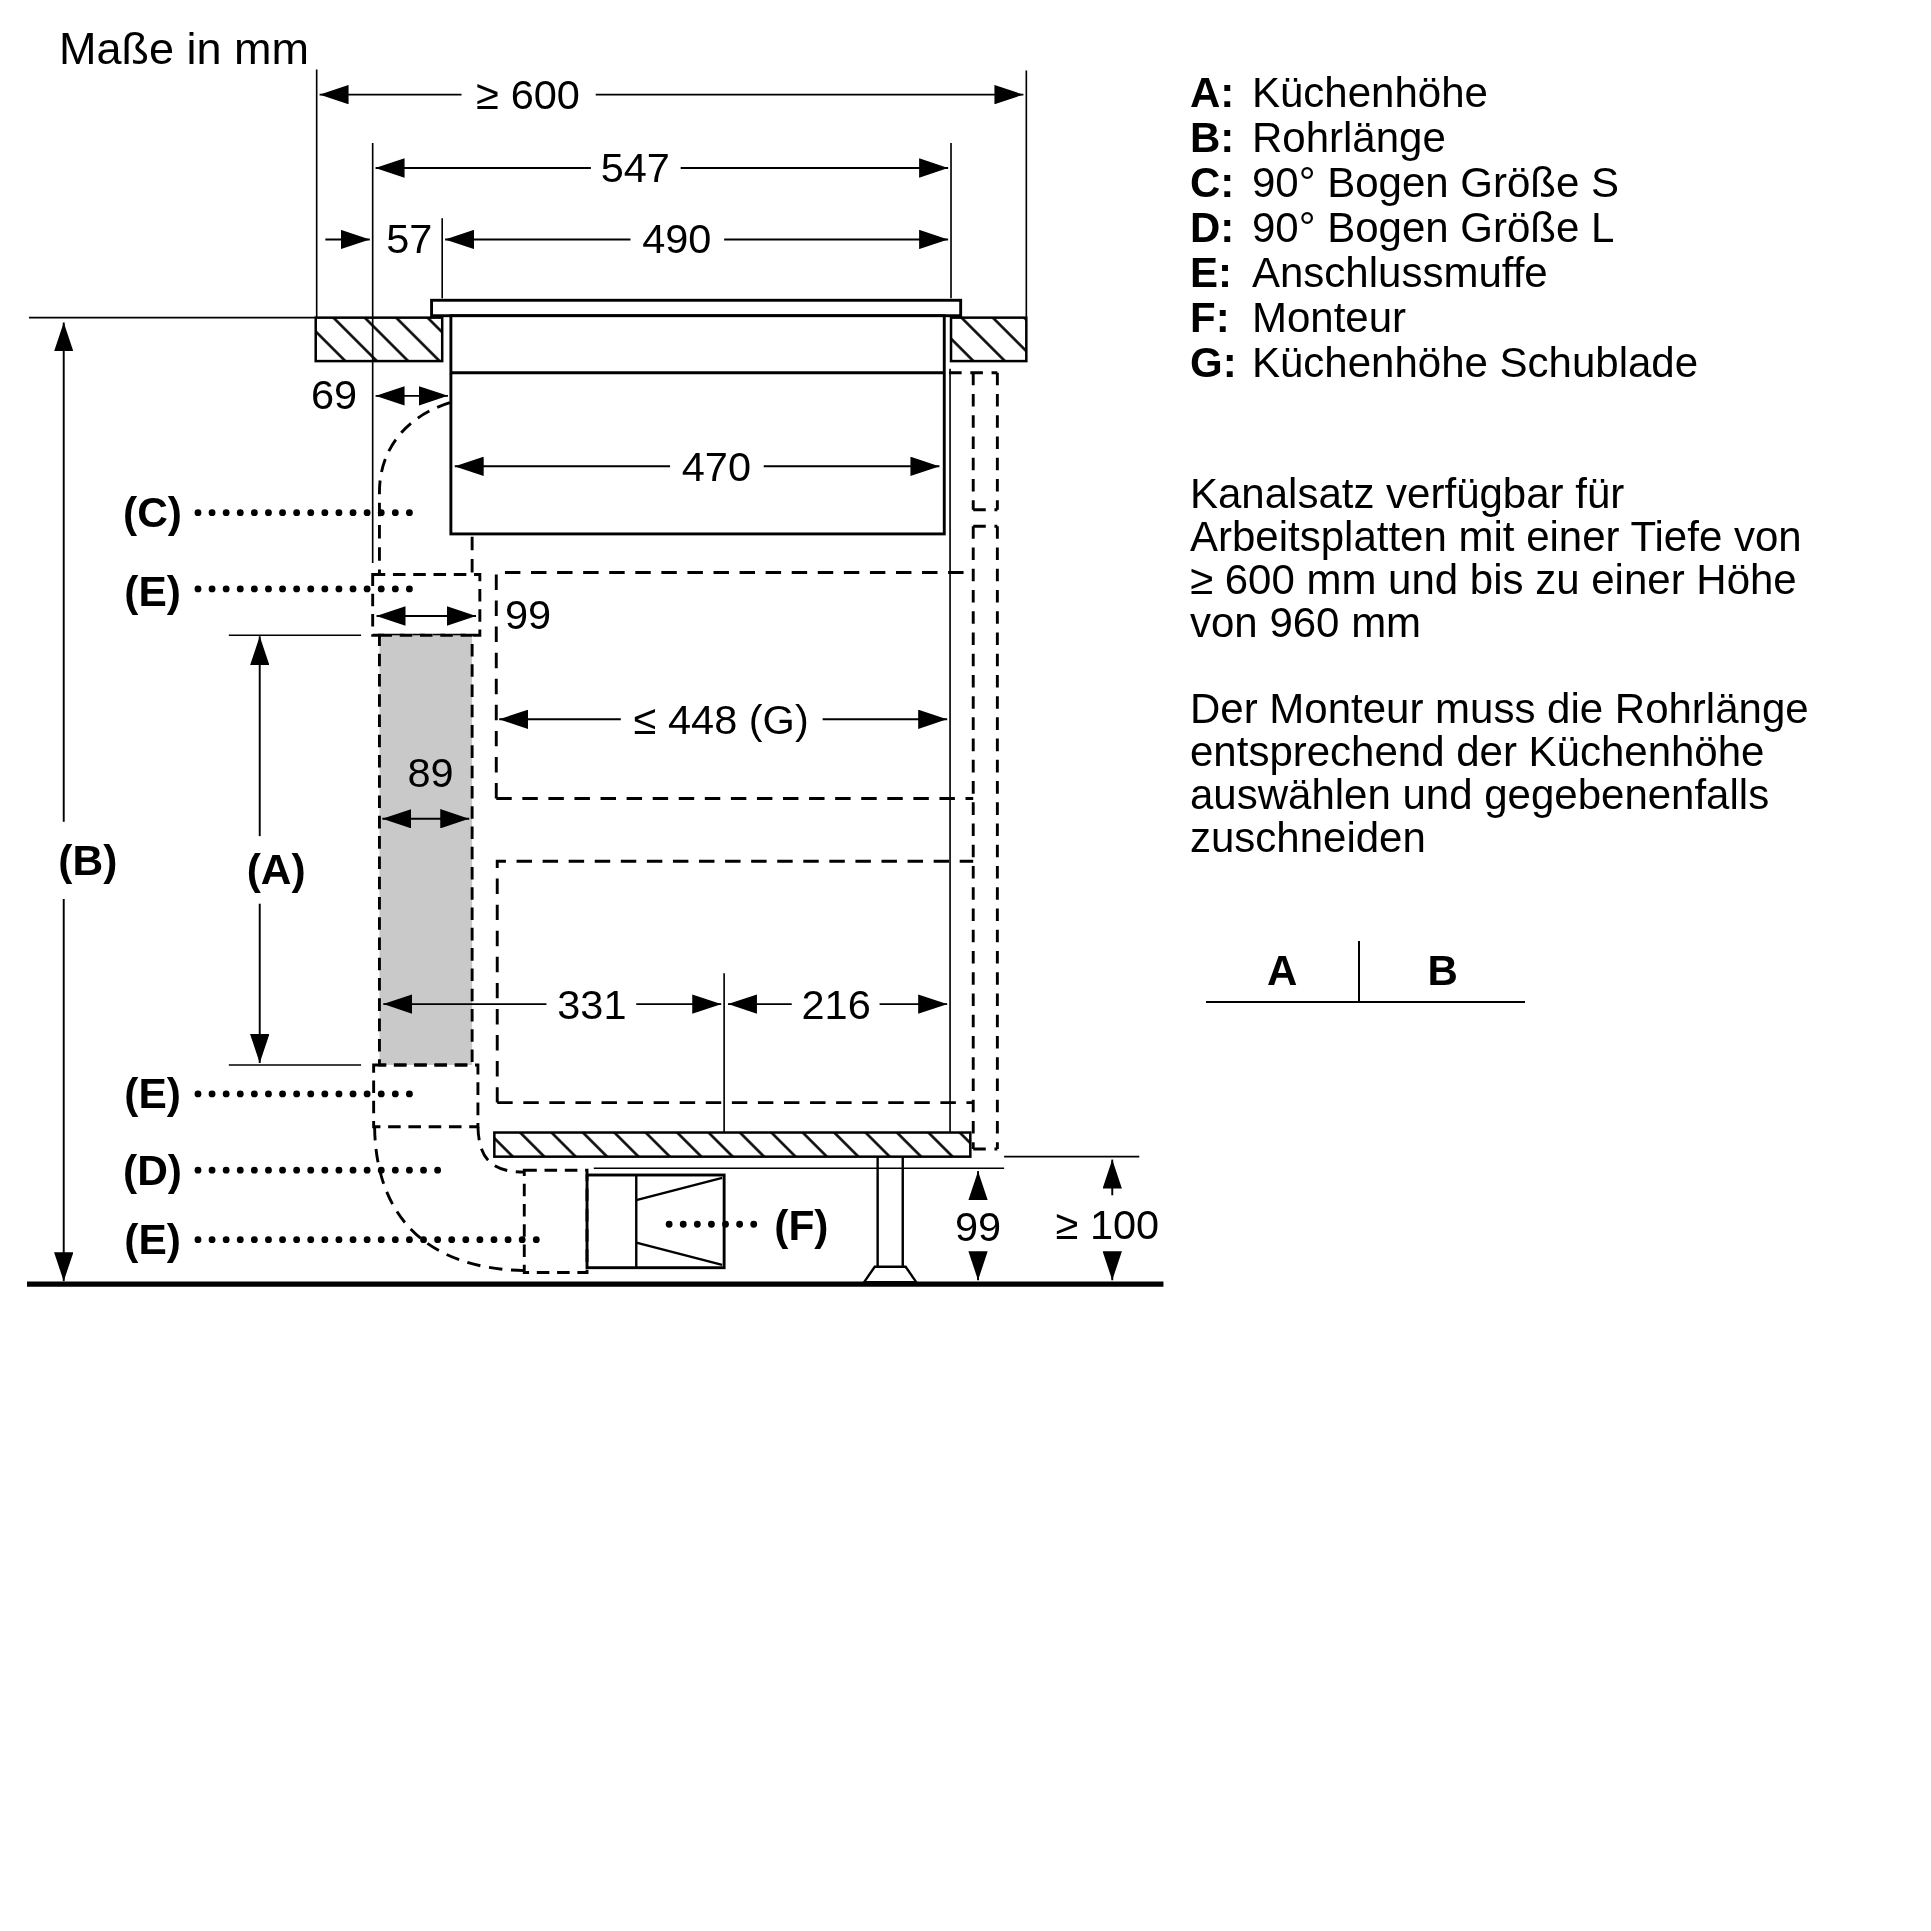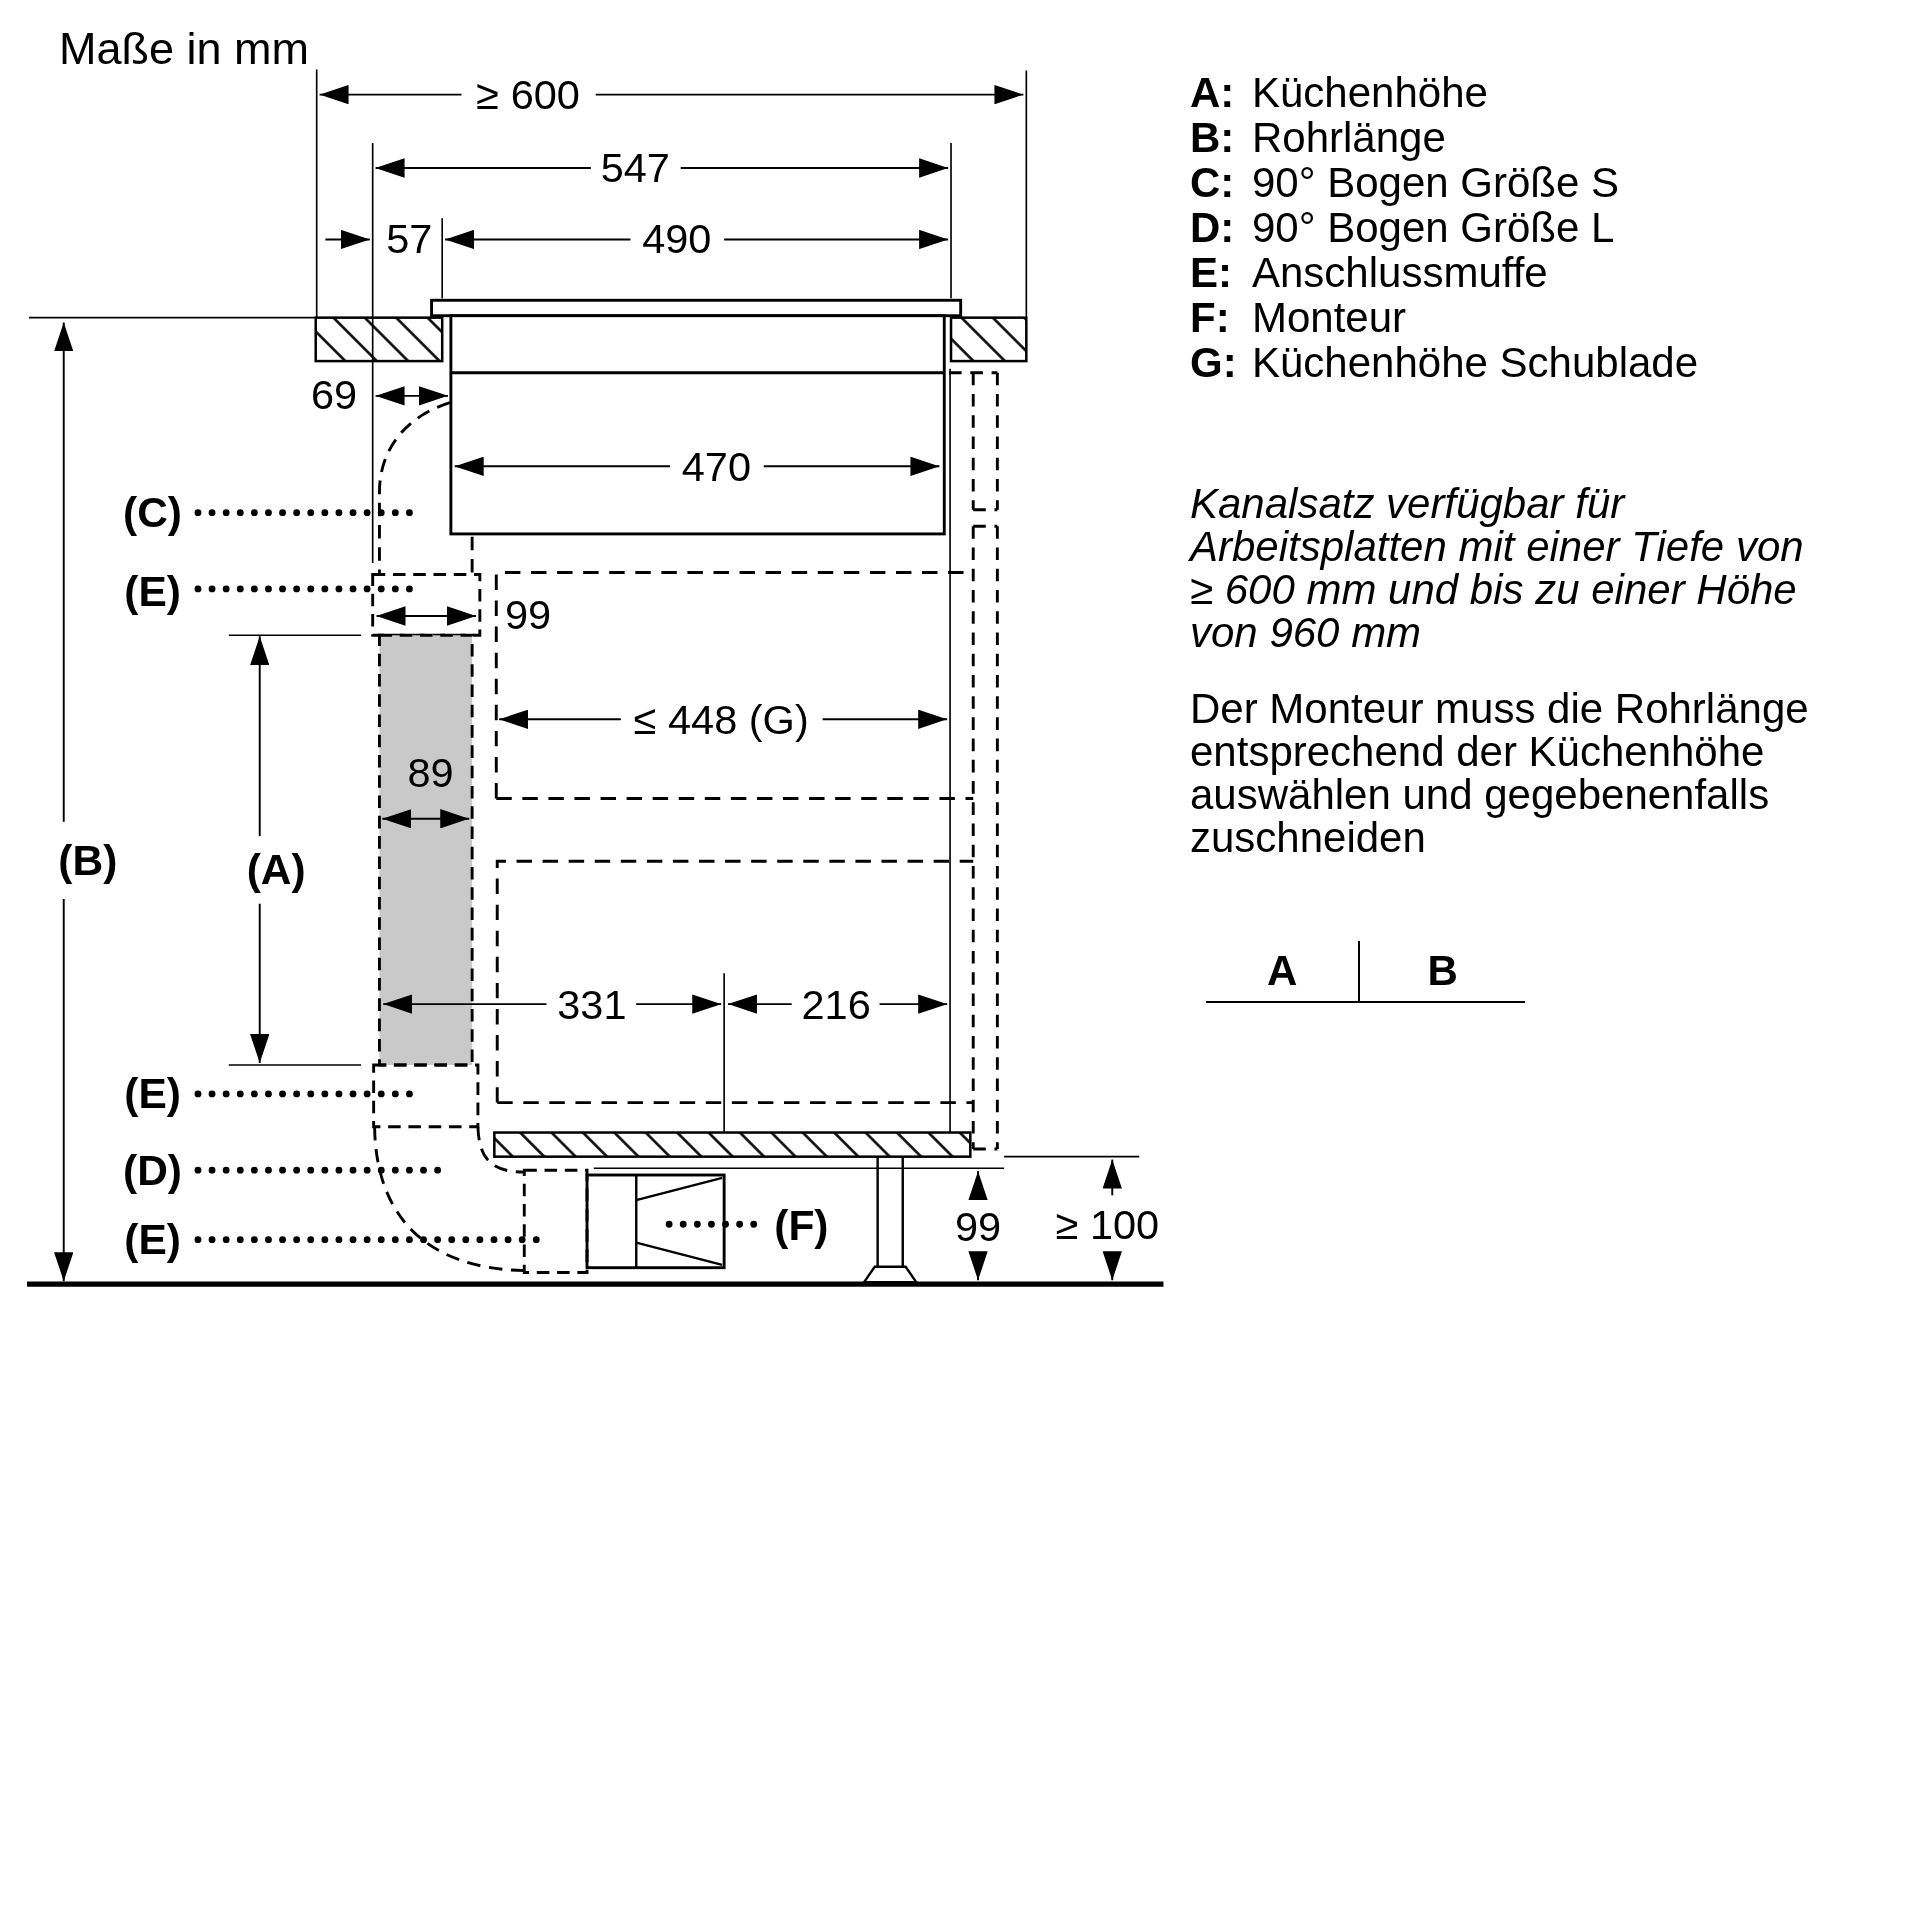--- a/index.html
+++ b/index.html
@@ -5,21 +5,21 @@
   html,body{margin:0;padding:0;background:#fff;}
   #stage{position:relative;width:1931px;height:1931px;background:#fff;overflow:hidden;
          font-family:"Liberation Sans", sans-serif;color:#000;}
   #drawing{position:absolute;left:0;top:0;}
   .page-title{position:absolute;left:27px;top:23px;font-size:45px;color:#000;margin-left:32px;}
   .right-col{position:absolute;left:1190px;top:0;width:676px;}
   .legend{position:absolute;left:0;top:70px;font-size:42px;line-height:45px;white-space:nowrap;}
   .legend-row{display:flex;}
   .legend-key{font-weight:bold;width:62px;flex:0 0 auto;}
   .note{position:absolute;left:0;font-size:42px;line-height:43px;white-space:pre-line;}
-  .note1{top:482px;font-style:italic;}
+  .note1{top:472px;}
   .note2{top:687px;}
   .spec-table{position:absolute;left:16.4px;top:941px;width:319px;border-collapse:collapse;
               font-size:42px;text-align:center;}
   .spec-table td{padding:5.8px 3.9px;height:44px;}
   .spec-table .hdr td{font-weight:bold;border-bottom:2.4px solid #000;}
   .spec-table .r1 td{border-bottom:2.4px solid #000;}
   .spec-table td.colB{border-left:2.4px solid #000;width:159px;}
   .spec-table td.colA{width:145px;}
   svg text{font-family:"Liberation Sans", sans-serif;font-size:43px;fill:#000;}
   svg text.callout{font-weight:bold;font-size:44px;}

